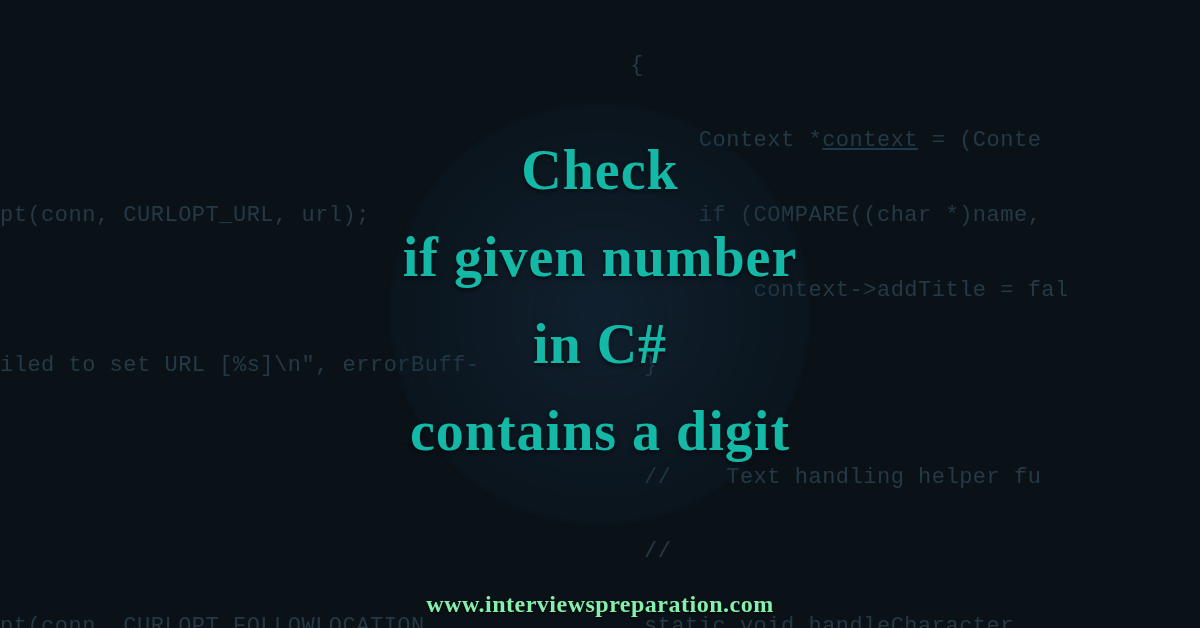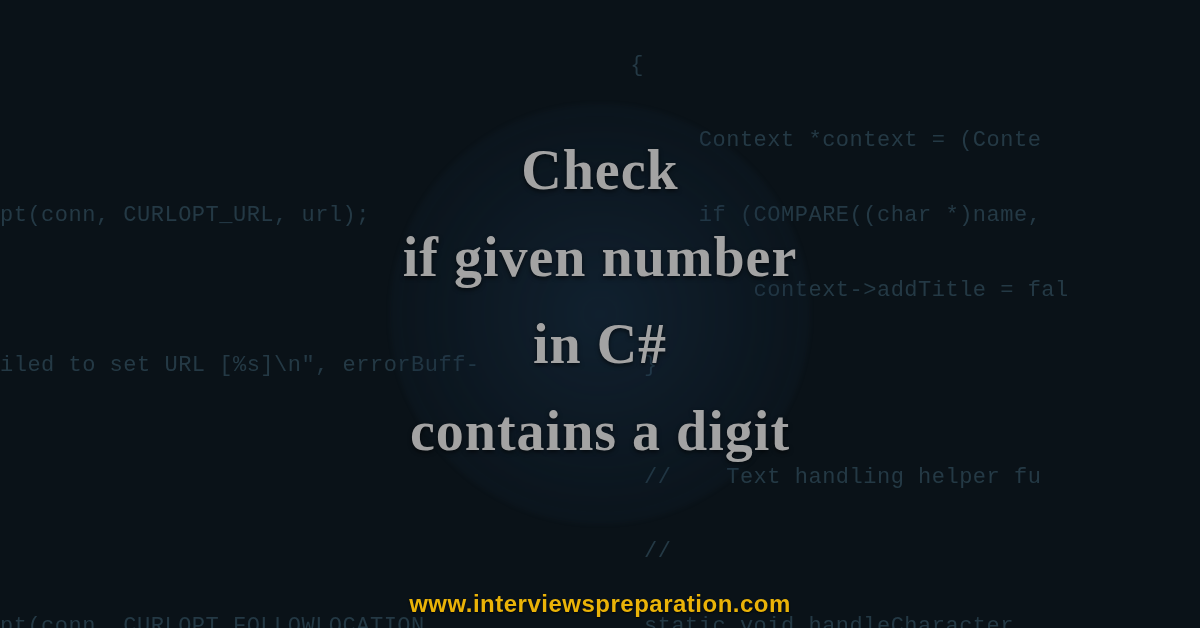--- a/index.html
+++ b/index.html
@@ -17,56 +17,56 @@
     color: #3a5a6a;
     font-size: 22px;
     line-height: 1.7;
     white-space: pre;
     padding: 10px 0;
     opacity: 0.55;
     font-family: 'Courier New', monospace;
     letter-spacing: 0.5px;
   }
   .bg-line { display: block; }
-  .bg-underline { text-decoration-color: #2a5a7a; }
+  .bg-underline { text-decoration: underline; text-decoration-color: #2a5a7a; }
   .circle-overlay {
     position: absolute;
     left: 50%;
     top: 50%;
     transform: translate(-50%, -50%);
     width: 420px;
     height: 420px;
     border-radius: 50%;
     background: radial-gradient(circle, rgba(30,60,90,0.35) 0%, rgba(20,40,60,0.2) 60%, transparent 100%);
     filter: blur(2px);
   }
   .title-block {
     position: absolute;
     left: 50%;
     top: 48%;
     transform: translate(-50%, -50%);
     text-align: center;
     width: 100%;
   }
   .title-line {
-    color: #a3a3a3;
+    color: #14b8a6;
     font-family: Georgia, 'Times New Roman', serif;
     font-weight: 900;
     font-size: 56px;
     line-height: 1.55;
     letter-spacing: 1px;
     text-shadow: 0 2px 4px rgba(0,0,0,0.6);
   }
   .site-url {
     position: absolute;
     bottom: 10px;
     left: 50%;
     transform: translateX(-50%);
-    color: #eab308;
-    font-family: Liberation Sans, sans-serif;
+    color: #86efac;
+    font-family: Liberation Serif, serif;
     font-weight: 700;
     font-size: 24px;
     letter-spacing: 0.5px;
     text-shadow: 0 1px 2px rgba(0,0,0,0.8);
   }
 </style>
 </head>
 <body>
 
 <div class="bg-code">

